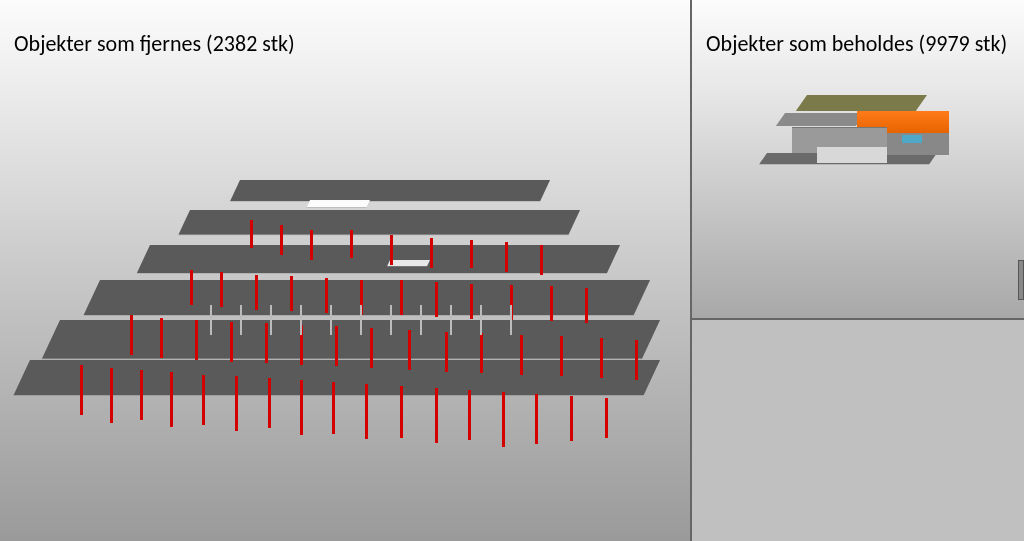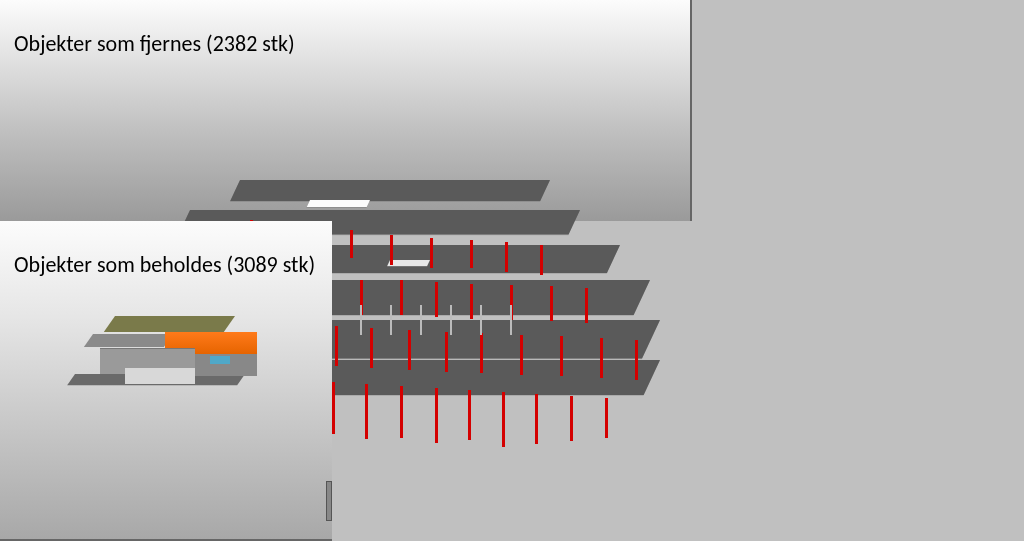--- a/index.html
+++ b/index.html
@@ -8,21 +8,20 @@
       height: 541px;
       font-family: Calibri, Arial, sans-serif;
       overflow: hidden;
       position: relative;
       background: #c0c0c0;
     }
     .viewport-container {
       display: flex;
       width: 100%;
       height: 100%;
-      flex-direction: column;
     }
     .viewport-left {
       width: 692px;
       height: 541px;
       position: relative;
       background: linear-gradient(to bottom, #fcfcfc 0%, #e8e8e8 20%, #bfbfbf 60%, #9a9a9a 100%);
       border-right: 2px solid #666;
     }
     .viewport-right {
       width: 332px;
@@ -238,21 +237,21 @@
       <div class="column-light" style="top:155px; left:410px; height:30px;"></div>
       <div class="column-light" style="top:155px; left:440px; height:30px;"></div>
       <div class="column-light" style="top:155px; left:470px; height:30px;"></div>
       <div class="column-light" style="top:155px; left:500px; height:30px;"></div>
     </div>
   </div>
 
   <div class="viewport-right">
 
     <div class="viewport-right-top">
-      <div class="title-label title-right">Objekter som beholdes (3089 stk)</div>
+      <div class="title-label title-right">Objekter som beholdes (9979 stk)</div>
 
       <div class="model-right">
         <div class="building-block bb-base"></div>
         <div class="building-block bb-roof1"></div>
         <div class="building-block bb-roof2"></div>
         <div class="building-block bb-wall-gray2"></div>
         <div class="building-block bb-wall-orange"></div>
         <div class="building-block bb-wall-gray1"></div>
         <div class="building-block bb-wall-white"></div>
         <div class="bb-window"></div>

